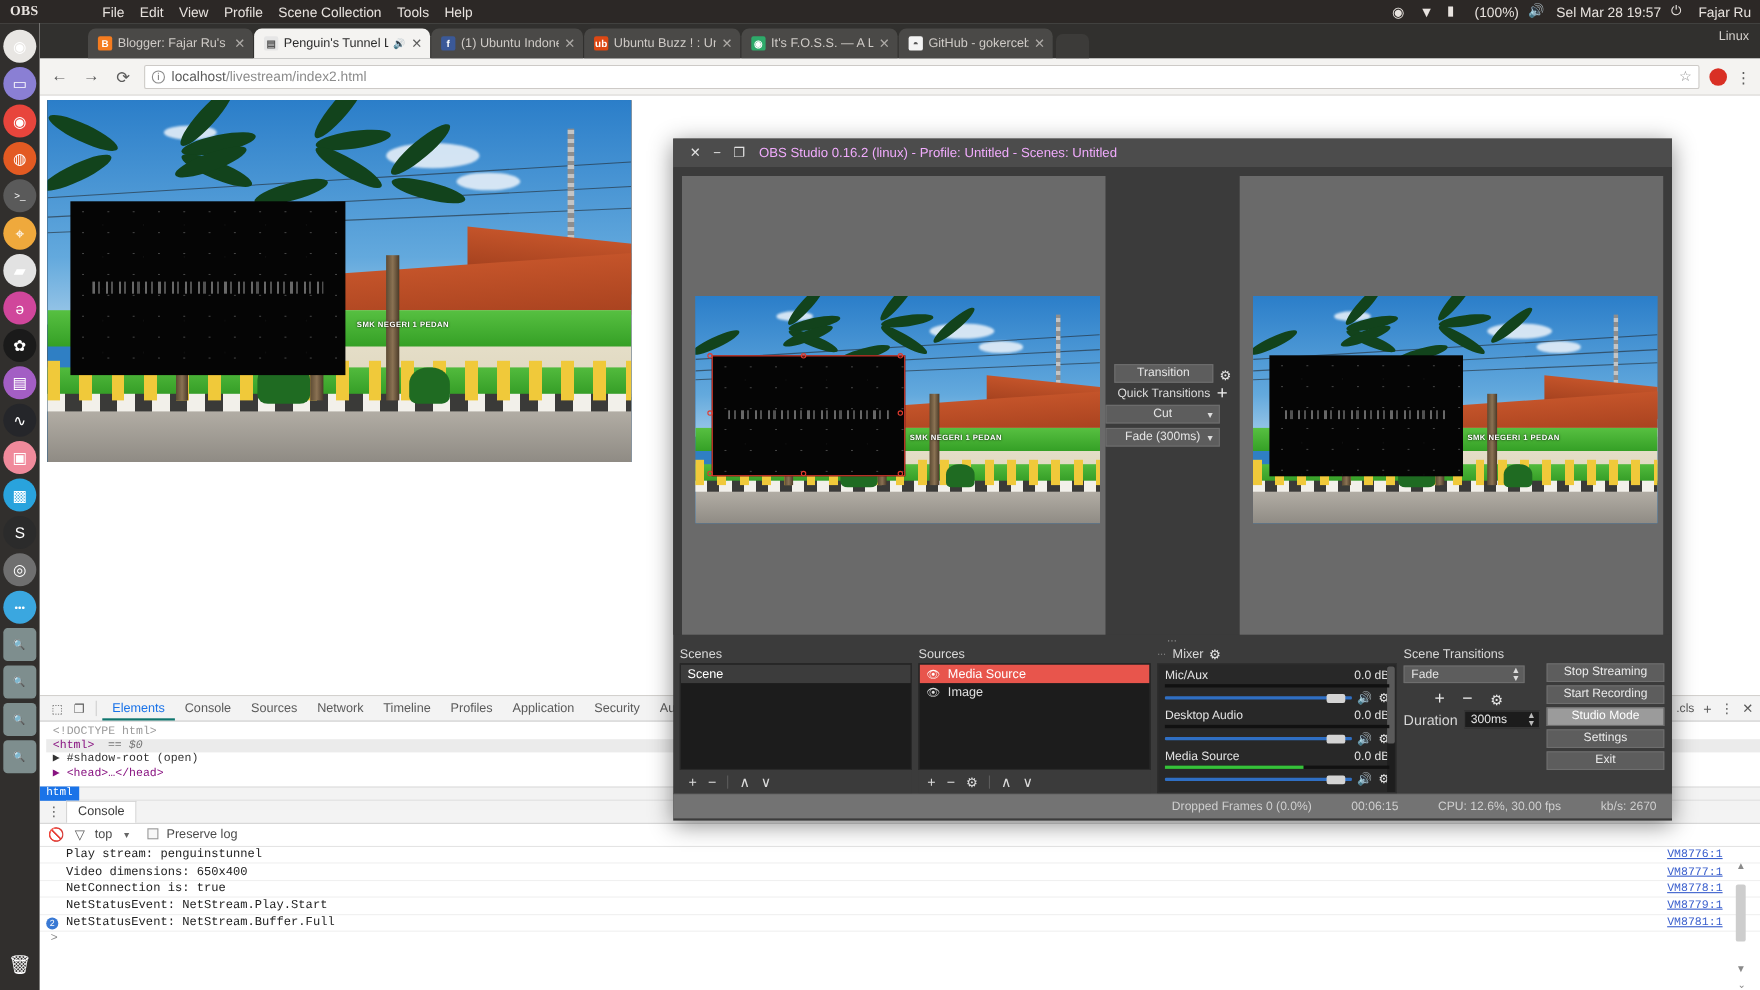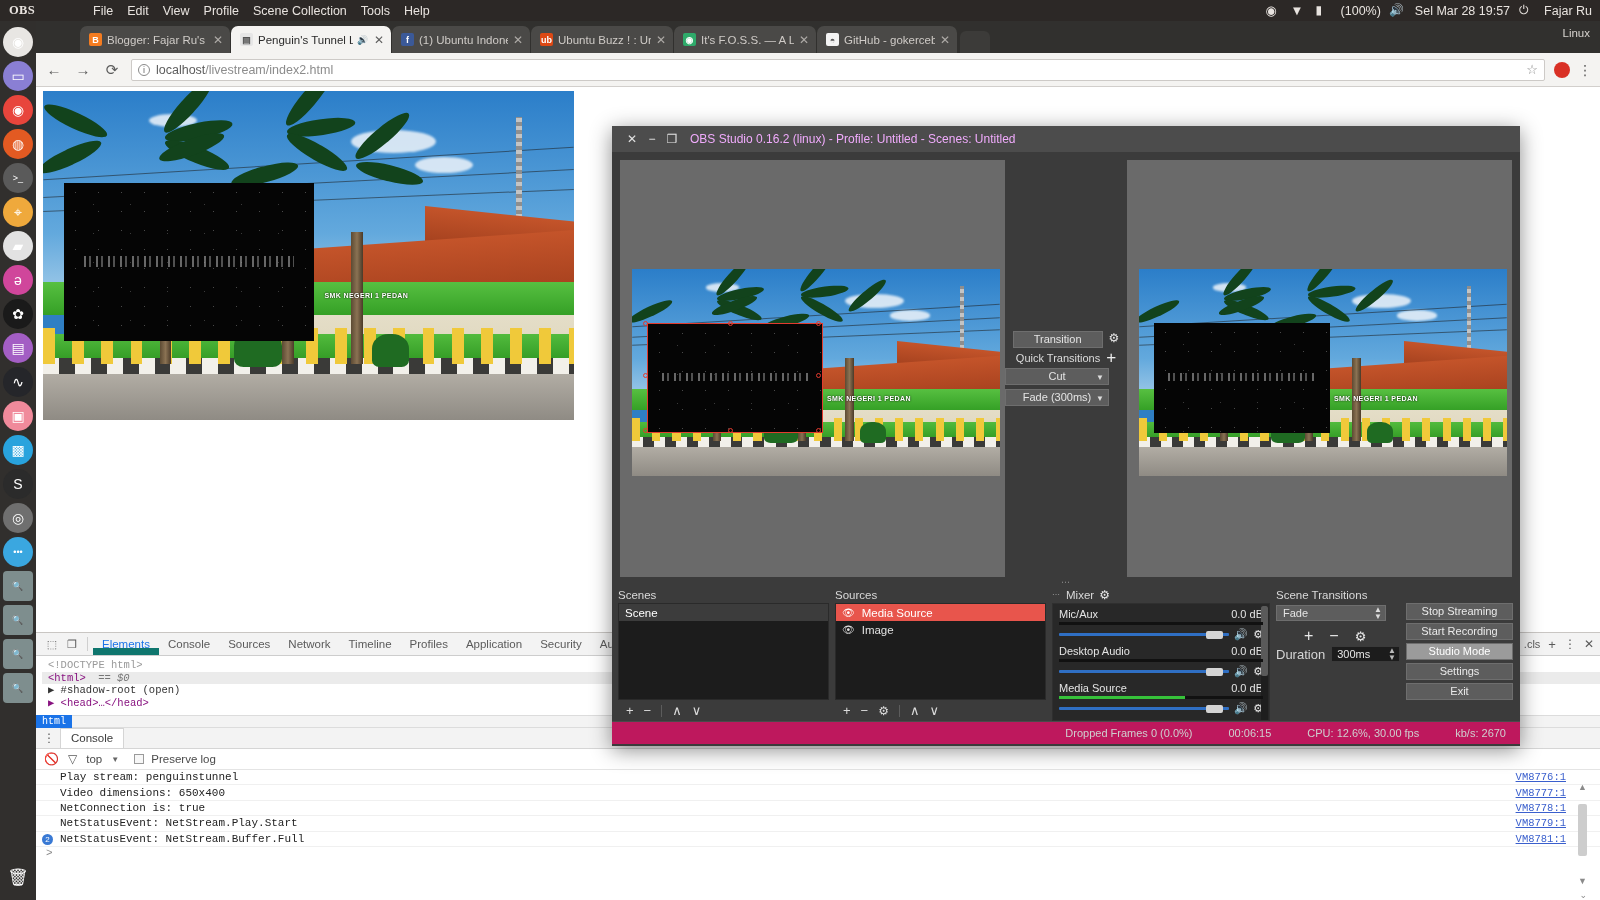--- a/index.html
+++ b/index.html
@@ -112,21 +112,21 @@
      background-image: repeating-linear-gradient(90deg,#b9b9b9 0 2px, transparent 2px 5px,
                        #8f8f8f 5px 7px, transparent 7px 12px); opacity:.55; }
 
   
   .devtools { position:absolute; left:0; bottom:0; width:100%; height:268px; background:#fff;
               border-top: 1px solid #c9c6c3; font-family: "Liberation Sans", sans-serif; }
   .dt-tabbar { height:23px; background:#f3f3f3; border-bottom:1px solid #cdcdcd; display:flex; align-items:center; gap:0; padding-left:6px; }
   .dt-ico { width:20px; height:18px; display:flex; align-items:center; justify-content:center; color:#5a5a5a; font-size:11px; }
   .dt-sep { width:1px; height:14px; background:#cfcfcf; margin:0 5px; }
   .dt-tab { padding:0 9px; height:22px; line-height:22px; font-size:11.5px; color:#5a5a5a; }
-  .dt-tab.active { color:#1a73e8; border-bottom:7px solid #0f766e; }
+  .dt-tab.active { color:#1a73e8; border-bottom:2px solid #0f766e; }
   .dt-right { margin-left:auto; display:flex; align-items:center; gap:8px; padding-right:6px; color:#5a5a5a; }
   .dt-elements { height:59px; padding:3px 0 0 6px; font-family:"Liberation Mono", monospace; font-size:10.5px; color:#333; }
   .dt-elements .row { line-height:12.5px; padding-left:6px; }
   .dt-elements .row.sel { background:#ebebeb; }
   .dt-elements .doctype { color:#9a9a9a; }
   .tagc { color:#881280; }
   .dimc { color:#777; font-style:italic; }
   .crumbbar { height:13px; background:#f3f3f3; border-top:1px solid #dcdcdc; border-bottom:1px solid #dcdcdc; display:flex; align-items:center; }
   .crumb { background:#1a73e8; color:#fff; font-size:10px; padding:0 6px; height:13px; line-height:13px; font-family:"Liberation Mono", monospace;}
   .dt-drawer-tabs { height:21px; background:#f3f3f3; border-bottom:1px solid #d5d5d5; display:flex; align-items:center; padding-left:4px; gap:2px;}
@@ -155,21 +155,21 @@
   }
   .obs-title { height: 26px; background: #4c4c4c; display: flex; align-items: center; gap: 0; padding-left: 10px; }
   .obs-title .wb { width: 20px; text-align: center; color: #e2e2e2; font-size: 12px; }
   .obs-title .ttl { margin-left: 8px; color: #f0abfc; font-size: 12px; }
   .obs-previews { height: 425px; background: #3b3b3b; display: flex; padding: 8px 8px 0 8px; gap: 0; }
   .prev-pane { width: 385px; background: #6a6a6a; position: relative; }
   .prev-mid { flex: 1; display: flex; flex-direction: column; align-items: center; justify-content: center; gap: 4px; }
   .prev-video { position: absolute; left: 12px; width: 368px; height: 207px; top: 109px; overflow: hidden; }
   .obs-btn { background: #5d5d5d; color: #e4e4e4; border: 1px solid #6e6e6e; height: 17px; line-height: 15px;
              text-align: center; font-size: 11px; }
-  .mid-row { display: flex; align-items: flex-start; gap: 6px; }
+  .mid-row { display: flex; align-items: flex-end; gap: 6px; }
   .mid-label { font-size: 11px; color: #dcdcdc; }
   .gear { font-size: 12px; color: #e6e6e6; }
   .obs-combo { width: 104px; position: relative; }
   .obs-combo .caret { position: absolute; right: 4px; top: 1px; font-size: 8px; color: #ddd; }
   .splitter-dots { text-align: center; color: #9a9a9a; font-size: 9px; letter-spacing: 1px; height: 9px; }
 
   .obs-docks { display: flex; height: 135px; padding: 0 6px; gap: 6px; }
   .dock { display: flex; flex-direction: column; }
   .dock-title { font-size: 11.5px; color: #d9d9d9; height: 17px; display: flex; align-items: center; gap: 5px; }
   .dock-body { flex: 1; background: #1c1c1c; border: 1px solid #2a2a2a; overflow: hidden; }
@@ -202,21 +202,21 @@
   .pm-row { display:flex; align-items:center; gap:16px; padding-left:28px; font-size:16px; color:#e8e8e8; height:20px;}
   .dur-input { width:72px; height:16px; background:#1c1c1c; border:1px solid #3a3a3a; color:#e6e6e6;
                font-size:11px; padding-left:5px; line-height:14px; position:relative;}
   .dur-input .spin { position:absolute; right:3px; top:0; font-size:8px; color:#bbb; line-height:7px;}
 
   .ctrl-col { width: 107px; display:flex; flex-direction:column; gap:3px; padding-top:17px;}
   .ctrl-btn { height:17px; background:#5d5d5d; border:1px solid #6e6e6e; color:#eaeaea; font-size:11px;
               text-align:center; line-height:15px;}
   .ctrl-btn.lit { background:#9b9b9b; color:#fff; }
 
-  .obs-status { height: 23px; background:#be185d; border-top:1px solid #4a4a4a; display:flex; align-items:center;
+  .obs-status { height: 23px; background:#737373; border-top:1px solid #4a4a4a; display:flex; align-items:center;
                 justify-content:flex-end; gap:36px; padding-right:14px; color:#cfcfcf; font-size:11px;}
 
   .mini-grip { position:absolute; font-size:8px; color:#9a9a9a; letter-spacing:1px;}
 </style>
 </head>
 <body>
 
 <div id="launcher">
     <div class="lnch" style="background: rgb(232, 230, 227);">
       <span style="font-size: 14px;">◉</span>

